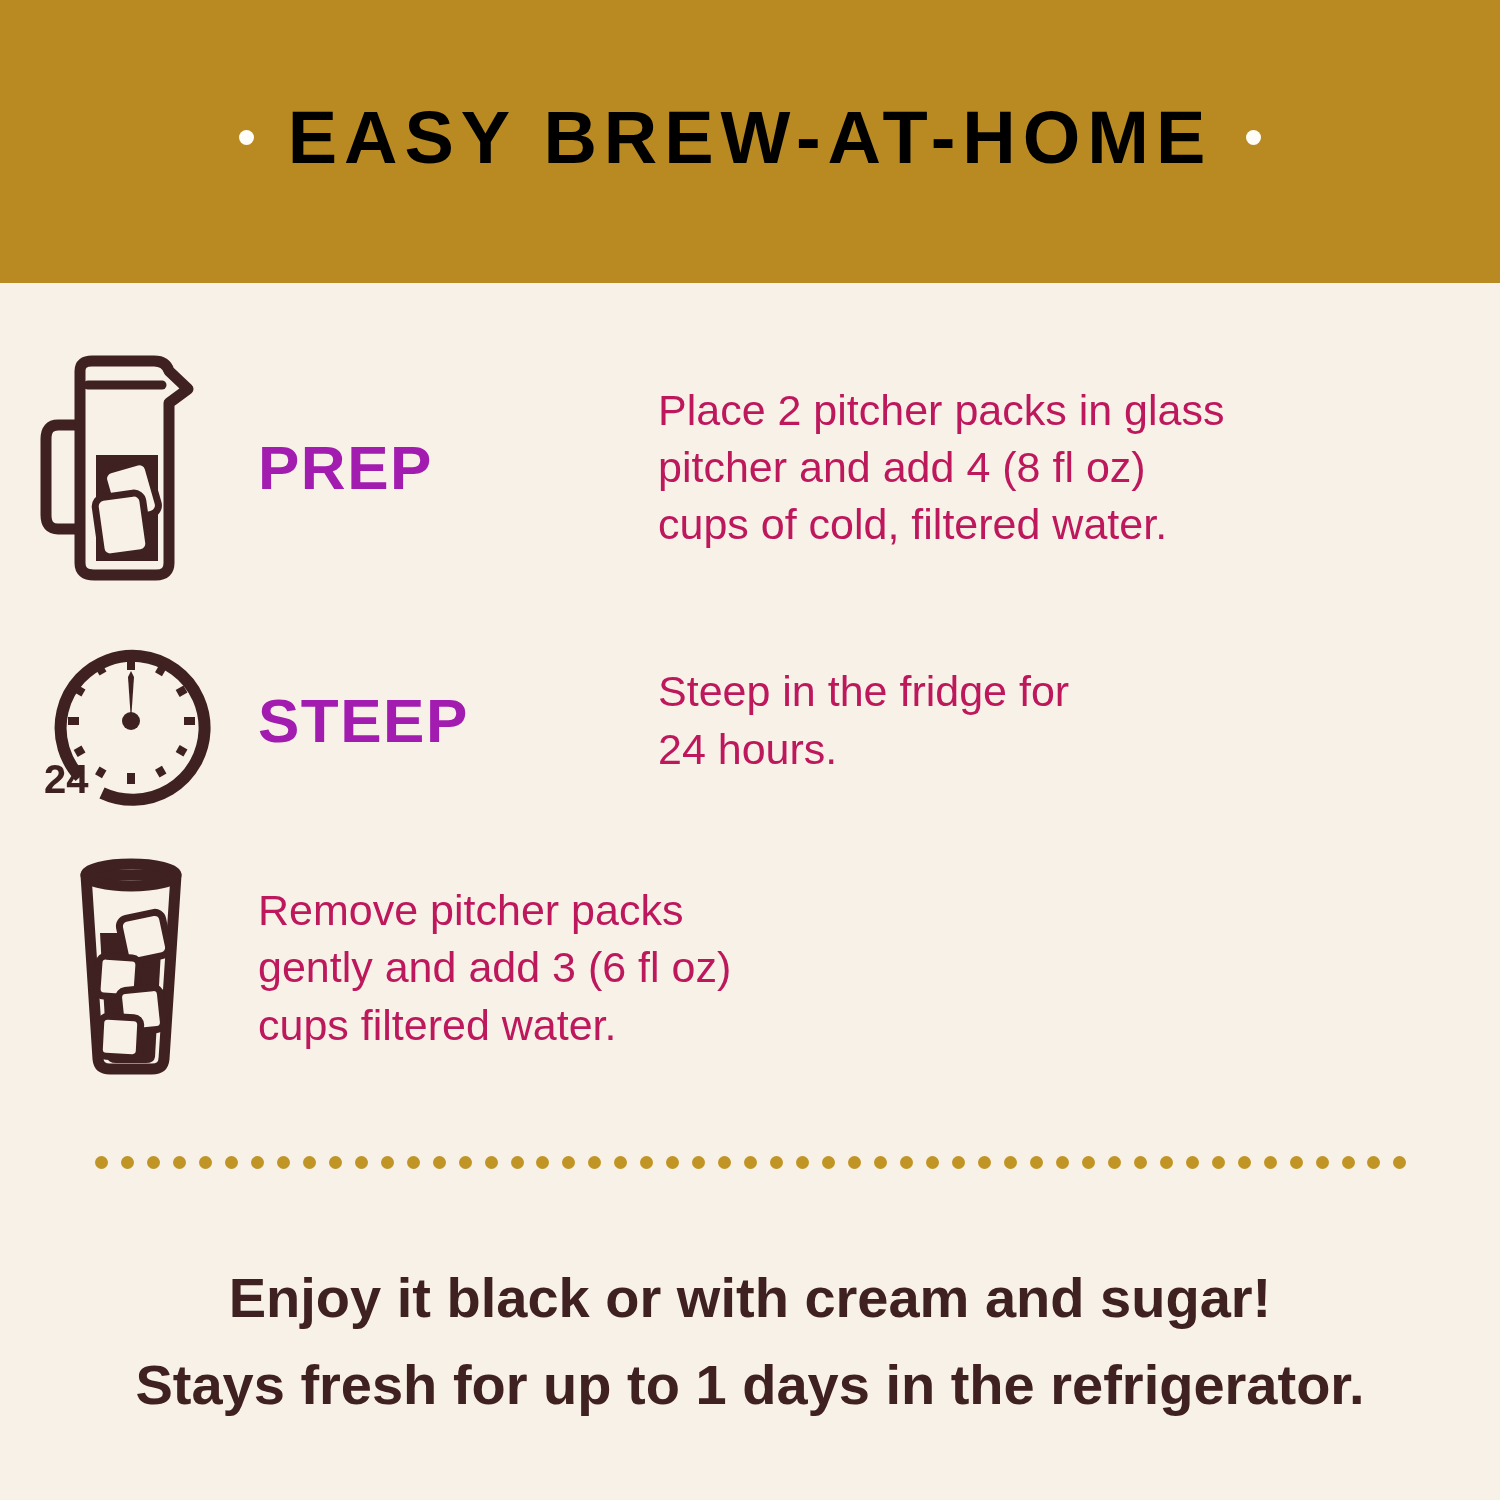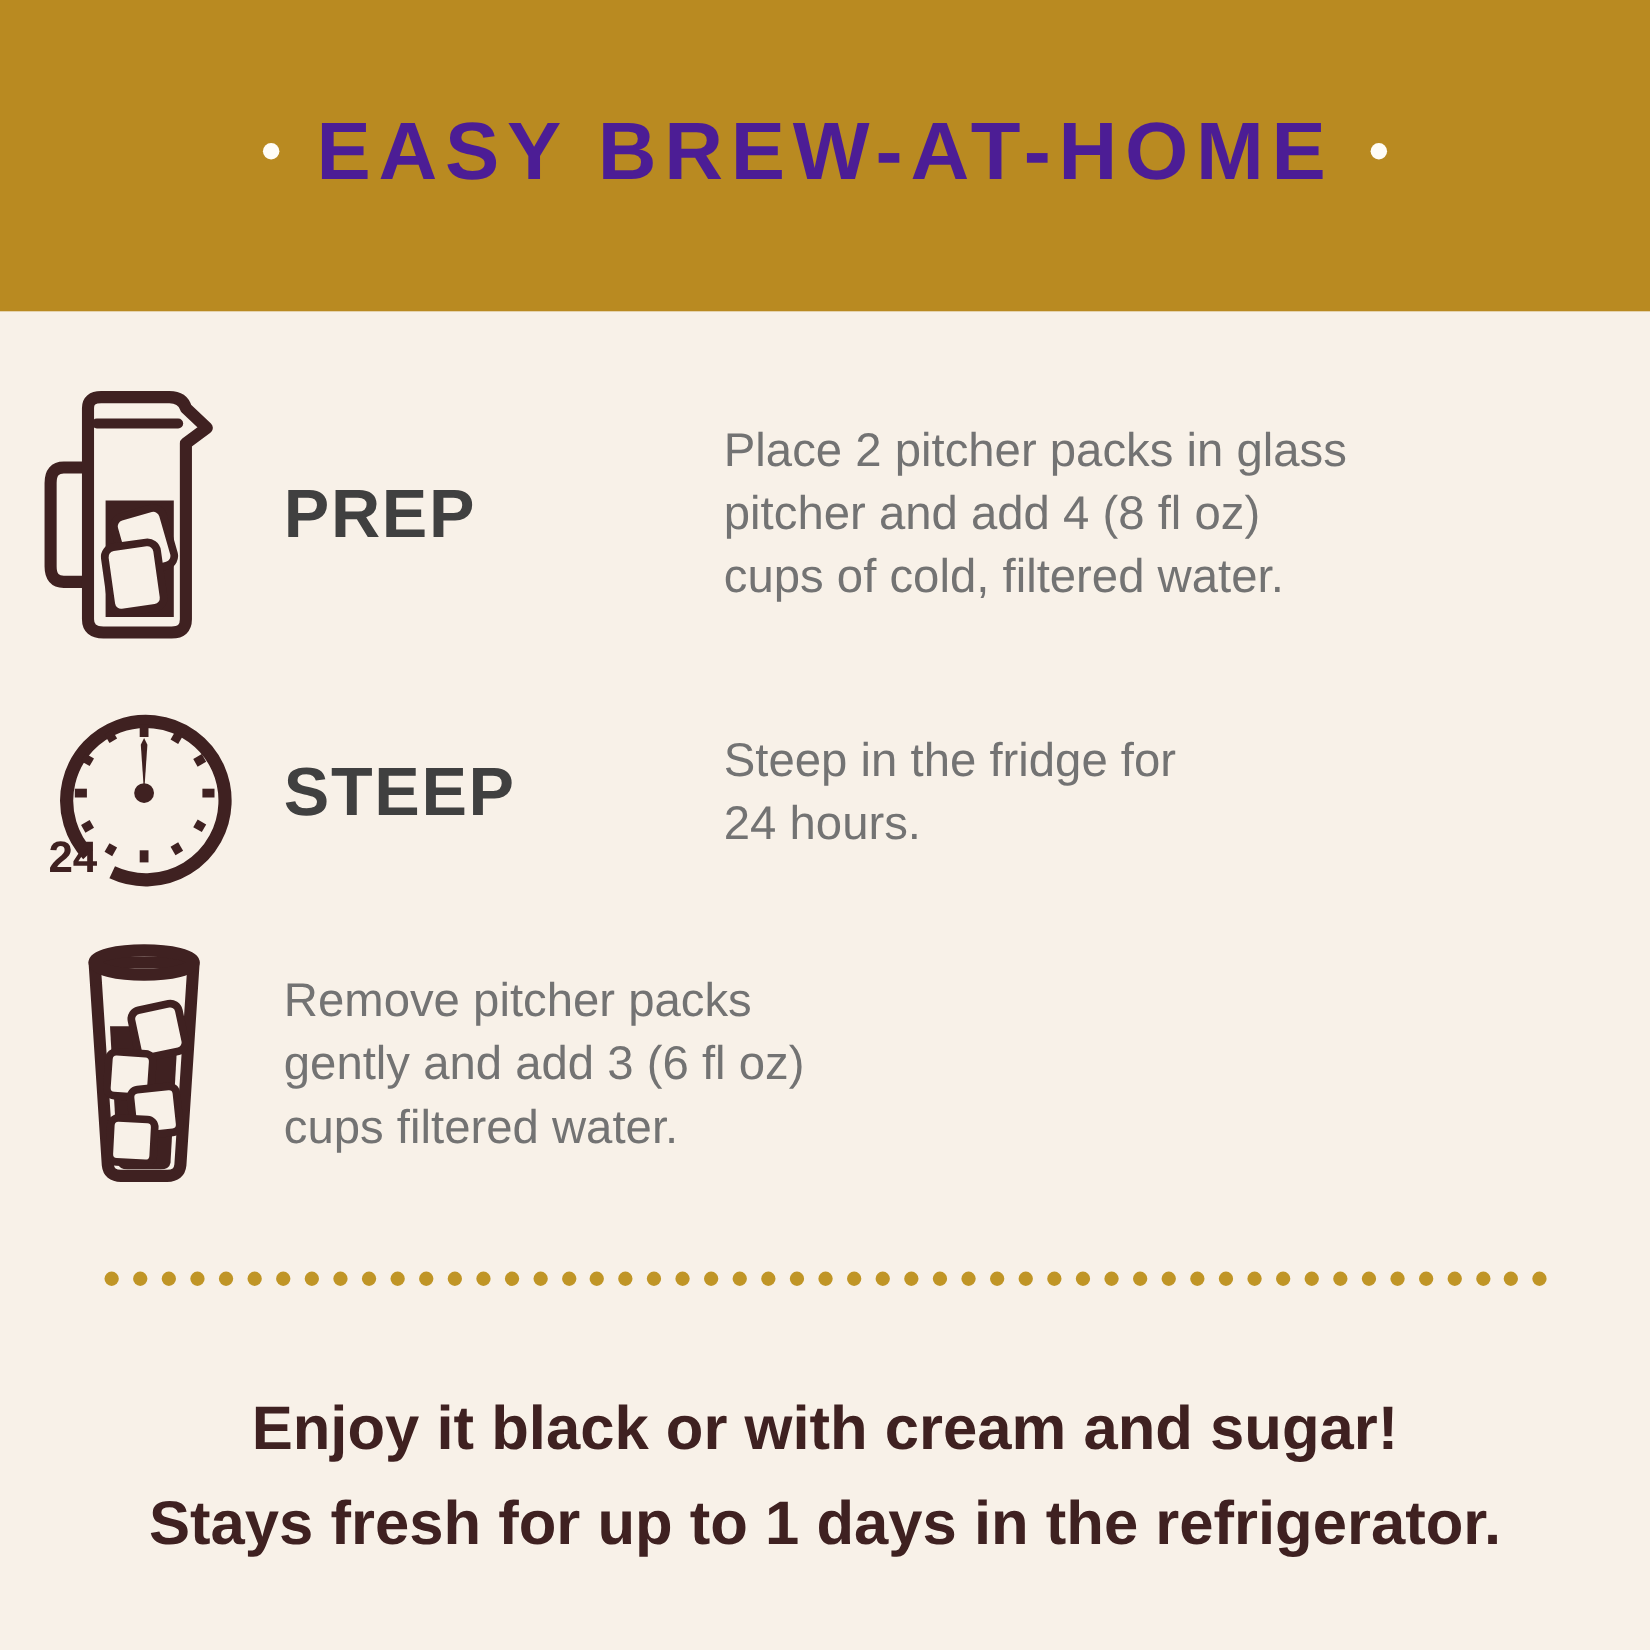--- a/index.html
+++ b/index.html
@@ -34,21 +34,21 @@
     justify-content: center;
   }
   .header-inner {
     display: flex;
     align-items: center;
     justify-content: center;
     gap: 34px;
     transform: translateY(-4px);
   }
   .header-title {
-    color: #4c1d95;
+    color: #000000;
     font-size: 74px;
     font-weight: 700;
     letter-spacing: 7px;
     line-height: 1;
     white-space: nowrap;
     font-family: "Liberation Sans", sans-serif;
     text-align: center;
   }
   .header-dot {
     width: 15px;
@@ -87,36 +87,36 @@
   }
   .label-cell {
     width: 400px;
     min-width: 400px;
     display: flex;
     align-items: center;
     box-sizing: border-box;
     padding-left: 8px;
   }
   .step-label {
-    color: #404040;
+    color: #a21caf;
     font-size: 62px;
     font-weight: 700;
     letter-spacing: 1.5px;
     line-height: 1;
     white-space: nowrap;
   }
   .text-cell {
     flex: 1;
     display: flex;
     align-items: center;
     box-sizing: border-box;
     padding-left: 8px;
   }
   .step-text {
-    color: #737373;
+    color: #be185d;
     font-size: 43px;
     font-weight: 400;
     line-height: 1.33;
     white-space: pre-line;
   }
 
   
   .divider {
     position: absolute;
     left: 95px;

